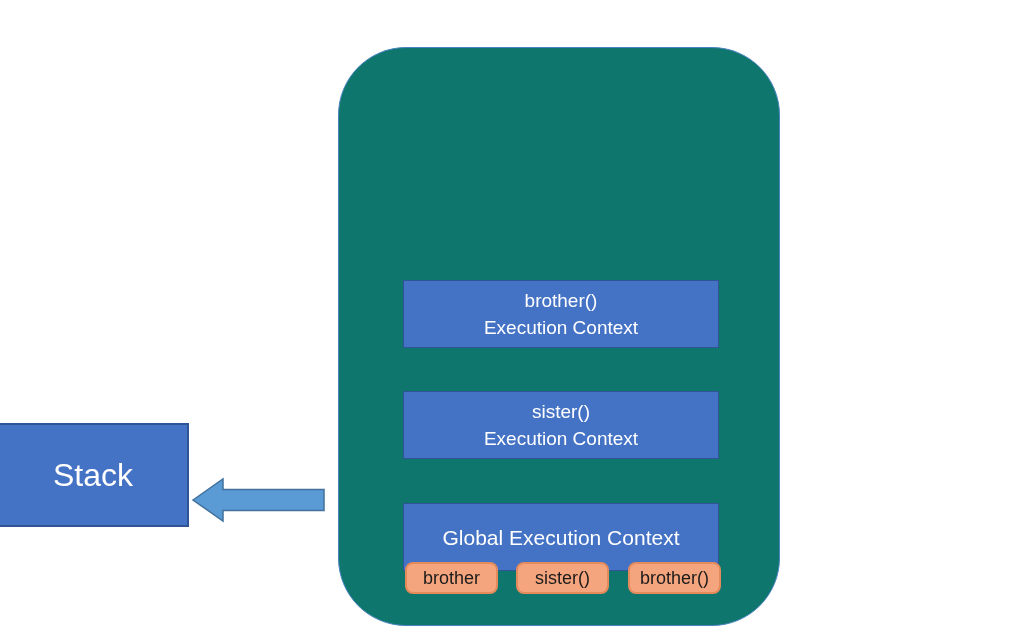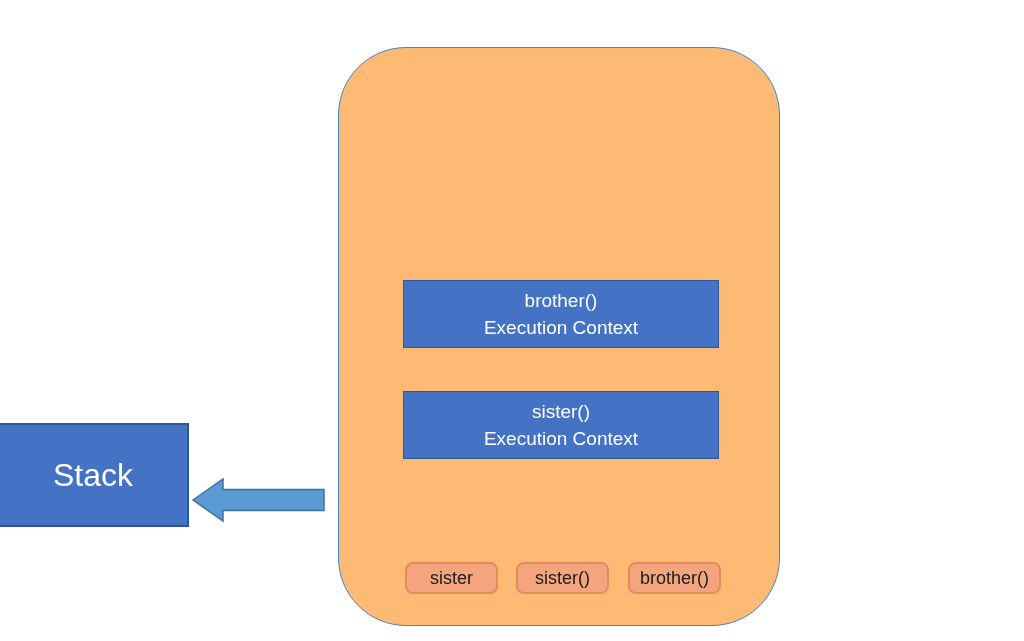--- a/index.html
+++ b/index.html
@@ -15,21 +15,21 @@
     background: #ffffff;
     overflow: hidden;
   }
   
   .container {
     position: absolute;
     left: 338px;
     top: 47px;
     width: 440px;
     height: 577px;
-    background: #fdba74;
+    background: #0f766e;
     border: 1px solid #4A84C0;
     border-radius: 68px;
   }
   
   .ctx {
     position: absolute;
     left: 64px;
     width: 314px;
     background: #4472C4;
     border: 1px solid #2F5597;
@@ -114,19 +114,22 @@
     <div class="ctx ctx-brother">
       <div>brother()</div>
       <div>Execution Context</div>
     </div>
 
     <div class="ctx ctx-sister">
       <div>sister()</div>
       <div>Execution Context</div>
     </div>
 
+    <div class="ctx ctx-global">
+      <div>Global Execution Context</div>
+    </div>
 
-    <div class="item item-window">sister</div>
+    <div class="item item-window">brother</div>
     <div class="item item-sister">sister()</div>
     <div class="item item-brother">brother()</div>
 
   </div>
 </div>
 
 </body></html>

